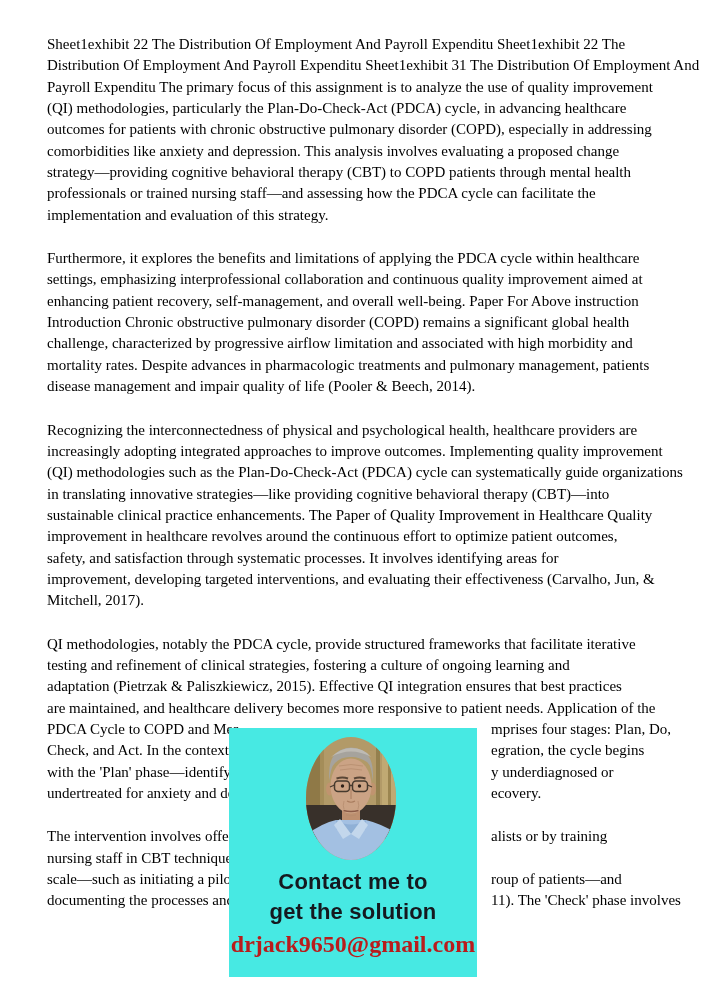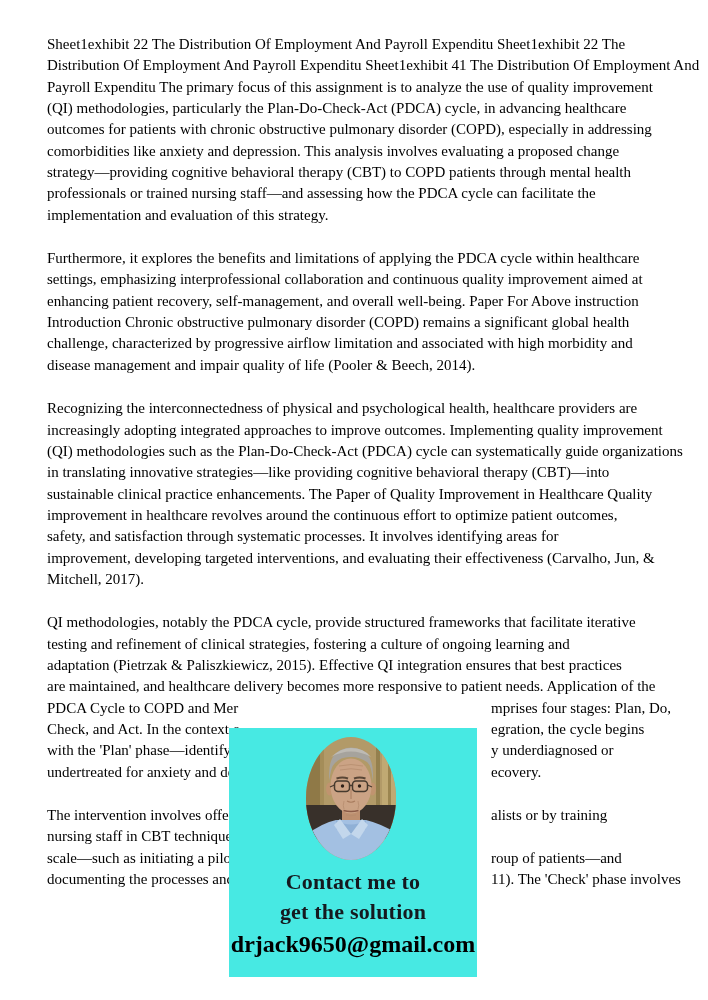--- a/index.html
+++ b/index.html
@@ -16,50 +16,51 @@
   }
   .frag-right{position:absolute;left:444px;top:0;}
   .overlay{
     position:absolute;left:229px;top:728px;width:248px;height:249px;
     z-index:5;
   }
   .photo-wrap{position:absolute;left:77px;top:9px;width:90px;height:123px;}
   .photo-wrap svg{display:block;width:90px;height:123px;}
   .overlay-heading{
     position:absolute;top:139px;left:0;width:100%;text-align:center;
-    font-family:Liberation Serif, serif;
+    font-family:Liberation Sans, sans-serif;
     font-weight:700;font-size:22px;line-height:30px;letter-spacing:0.2px;
   }
   .overlay-email{
     position:absolute;top:202px;left:0;width:100%;text-align:center;
     font-family:"Liberation Serif","DejaVu Serif",serif;
     font-weight:700;font-size:24px;line-height:28px;
   }
 </style>
 </head>
 <body style="background: rgb(255, 255, 255); color: rgb(0, 0, 0);">
 
 <div class="doc">
     <div class="para">
       <div class="line">Sheet1exhibit 22 The Distribution Of Employment And Payroll Expenditu Sheet1exhibit 22 The</div>
-      <div class="line">Distribution Of Employment And Payroll Expenditu Sheet1exhibit 41 The Distribution Of Employment And</div>
+      <div class="line">Distribution Of Employment And Payroll Expenditu Sheet1exhibit 31 The Distribution Of Employment And</div>
       <div class="line">Payroll Expenditu The primary focus of this assignment is to analyze the use of quality improvement</div>
       <div class="line">(QI) methodologies, particularly the Plan-Do-Check-Act (PDCA) cycle, in advancing healthcare</div>
       <div class="line">outcomes for patients with chronic obstructive pulmonary disorder (COPD), especially in addressing</div>
       <div class="line">comorbidities like anxiety and depression. This analysis involves evaluating a proposed change</div>
       <div class="line">strategy—providing cognitive behavioral therapy (CBT) to COPD patients through mental health</div>
       <div class="line">professionals or trained nursing staff—and assessing how the PDCA cycle can facilitate the</div>
       <div class="line">implementation and evaluation of this strategy.</div>
     </div>
     <div class="para">
       <div class="line">Furthermore, it explores the benefits and limitations of applying the PDCA cycle within healthcare</div>
       <div class="line">settings, emphasizing interprofessional collaboration and continuous quality improvement aimed at</div>
       <div class="line">enhancing patient recovery, self-management, and overall well-being. Paper For Above instruction</div>
       <div class="line">Introduction Chronic obstructive pulmonary disorder (COPD) remains a significant global health</div>
       <div class="line">challenge, characterized by progressive airflow limitation and associated with high morbidity and</div>
+      <div class="line">mortality rates. Despite advances in pharmacologic treatments and pulmonary management, patients</div>
       <div class="line">disease management and impair quality of life (Pooler &amp; Beech, 2014).</div>
     </div>
     <div class="para">
       <div class="line">Recognizing the interconnectedness of physical and psychological health, healthcare providers are</div>
       <div class="line">increasingly adopting integrated approaches to improve outcomes. Implementing quality improvement</div>
       <div class="line">(QI) methodologies such as the Plan-Do-Check-Act (PDCA) cycle can systematically guide organizations</div>
       <div class="line">in translating innovative strategies—like providing cognitive behavioral therapy (CBT)—into</div>
       <div class="line">sustainable clinical practice enhancements. The Paper of Quality Improvement in Healthcare Quality</div>
       <div class="line">improvement in healthcare revolves around the continuous effort to optimize patient outcomes,</div>
       <div class="line">safety, and satisfaction through systematic processes. It involves identifying areas for</div>
@@ -142,14 +143,14 @@
 
         <path d="M37.5,73.5 Q45,75.5 52.5,73.5" stroke="#8a5a46" stroke-width="1.6" fill="none"></path>
         <path d="M40,78 Q45,79.5 50,78" stroke="#b68d6e" stroke-width="0.8" fill="none"></path>
       </g>
     </svg>
   </div>
   <div class="overlay-heading" style="color: rgb(21, 25, 31);">
     <div>Contact me to</div>
     <div>get the solution</div>
   </div>
-  <div class="overlay-email" style="color: #000000;">drjack9650@gmail.com</div>
+  <div class="overlay-email" style="color: #b91c1c;">drjack9650@gmail.com</div>
 </div>
 
 </body></html>

